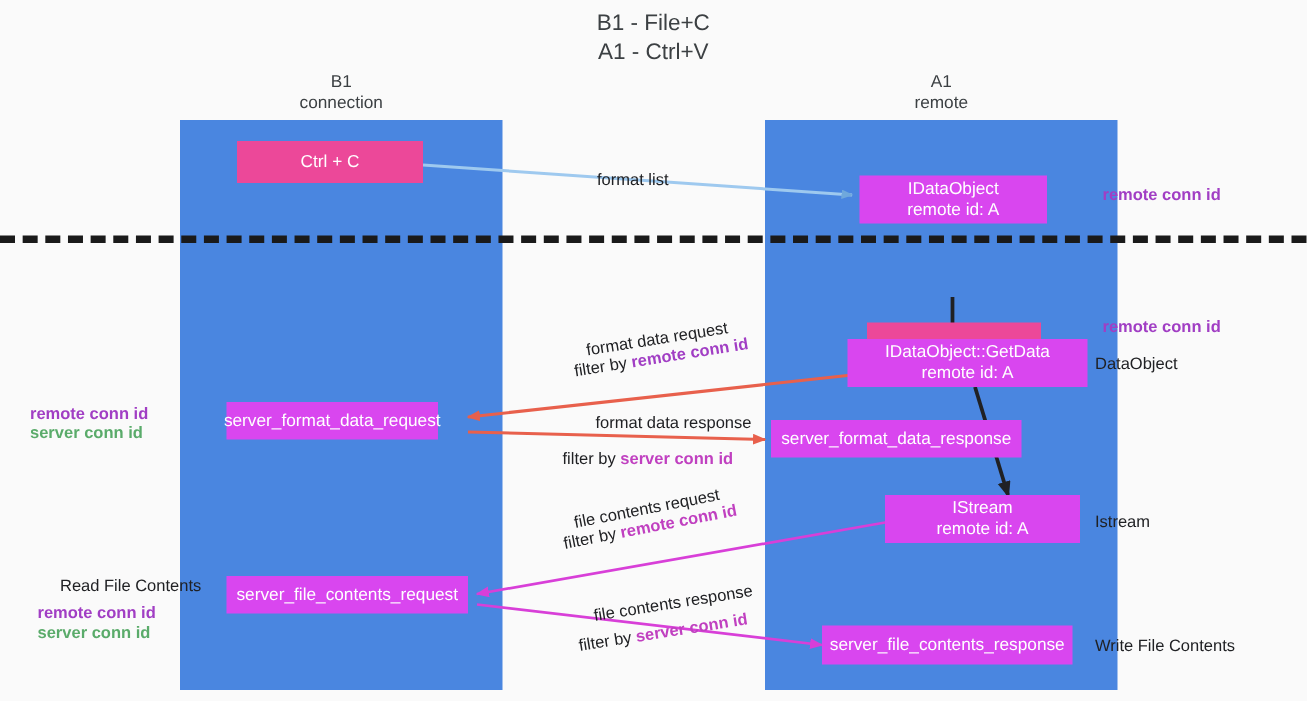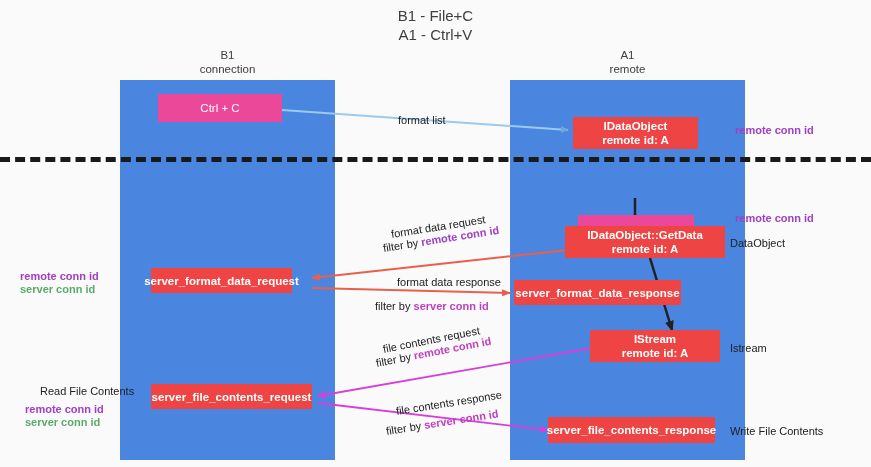--- a/index.html
+++ b/index.html
@@ -35,21 +35,21 @@
   .lane{position:absolute;background:#4a86e0;}
 
   
   .node{
     position:absolute;box-sizing:border-box;
     display:flex;align-items:center;justify-content:center;
     text-align:center;color:#ffffff;
     font-size:11.5px;line-height:14px;
     padding:3px 6px;
   }
-  .node.orange{background:#ef4444;font-weight:bold;}
+  .node.orange{background:#d946ef;}
   .node.green{background:#ec4899;}
   .node .l2{display:block;}
 
   
   .lbl{
     position:absolute;color:#3c4043;
     font-size:11px;line-height:14px;white-space:nowrap;
   }
   .lbl.black{color:#202124;}
   .lbl.purple{color:#a13ec4;font-weight:bold;}

